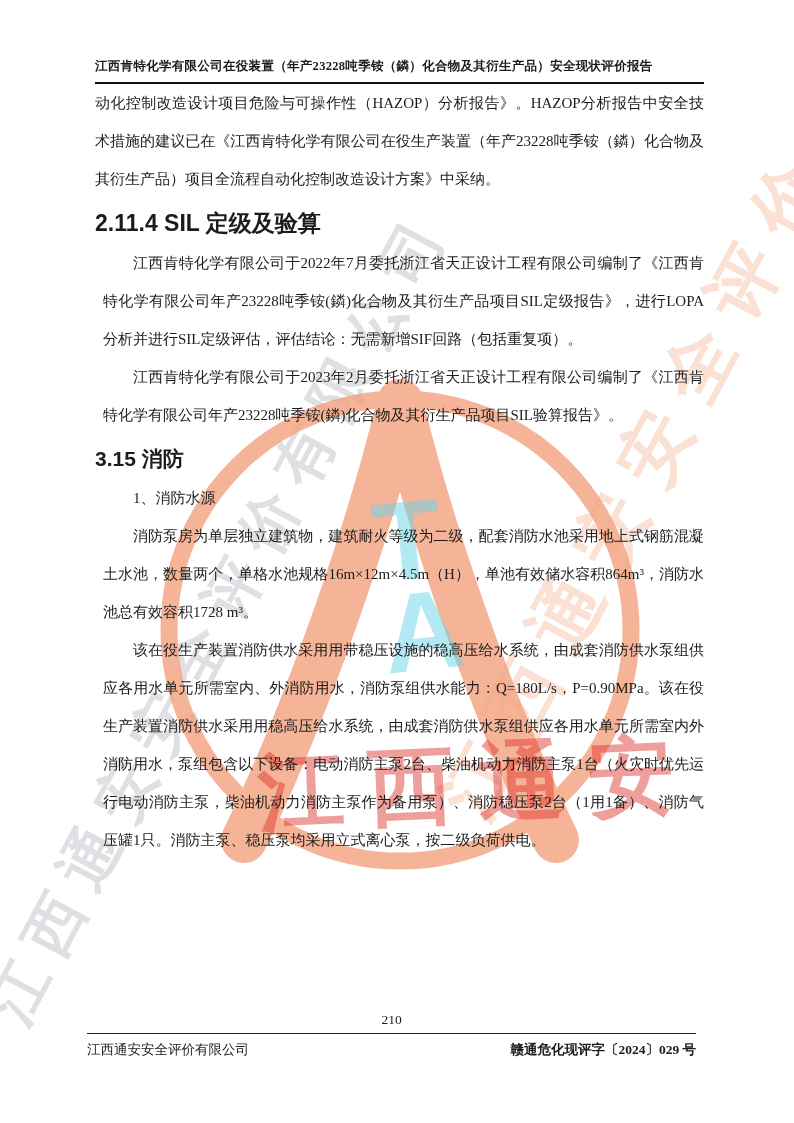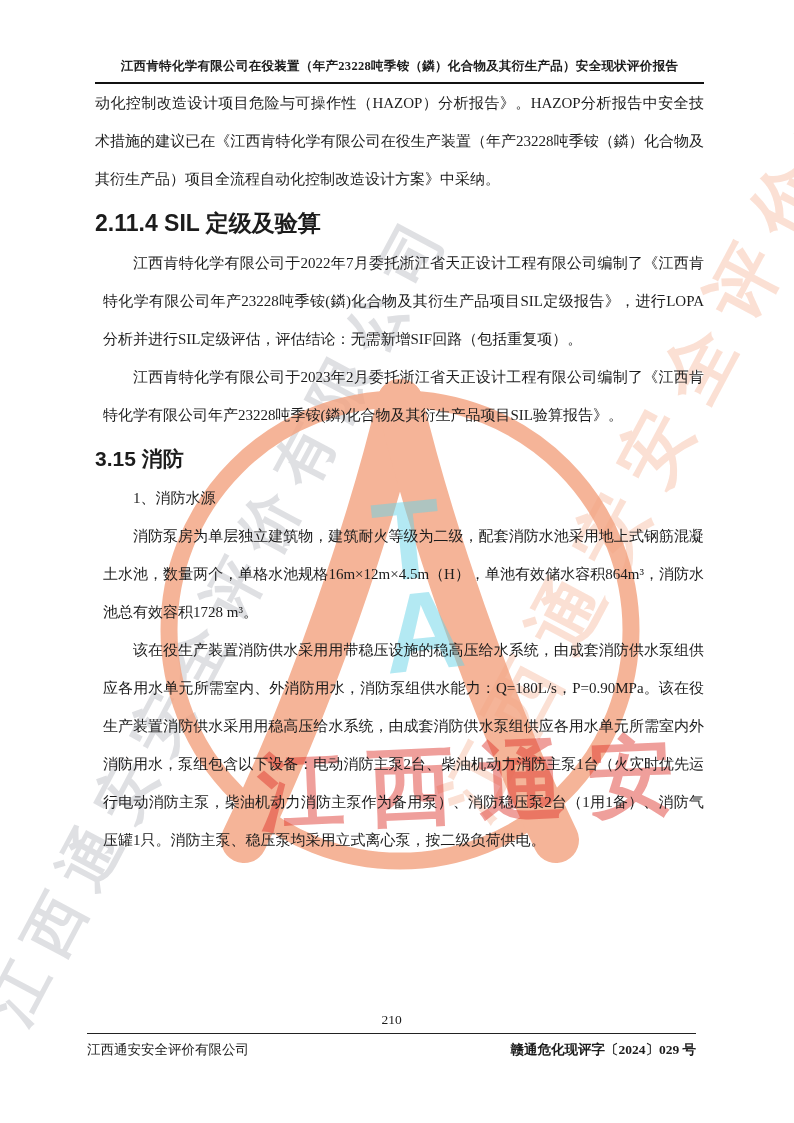--- a/index.html
+++ b/index.html
@@ -29,21 +29,21 @@
     white-space:normal;word-break:break-all;
   }
   .wm-red{
     left:258px;top:726px;transform:rotate(-2.5deg);
     font-family:"Liberation Sans",sans-serif;font-weight:bold;
     font-size:86px;letter-spacing:24px;color:rgba(221,45,38,0.46);
   }
   
   .content{position:absolute;left:95px;top:58px;width:609px;}
   .doc-header-title{
-    font-size:12.5px;font-weight:bold;text-align:center;letter-spacing:0.3px;
+    font-size:12.5px;font-weight:bold;text-align:left;letter-spacing:0.3px;
     padding-bottom:7px;border-bottom:2px solid #111;
   }
   .body-text{
     margin:0;font-size:15px;line-height:38px;text-align:justify;
   }
   .ind{text-indent:2em;margin-left:8px;}
   .h-sub{
     font-family:"Liberation Sans",sans-serif;
     font-size:23px;font-weight:bold;margin:9px 0 5px 0;line-height:1.4;
   }

